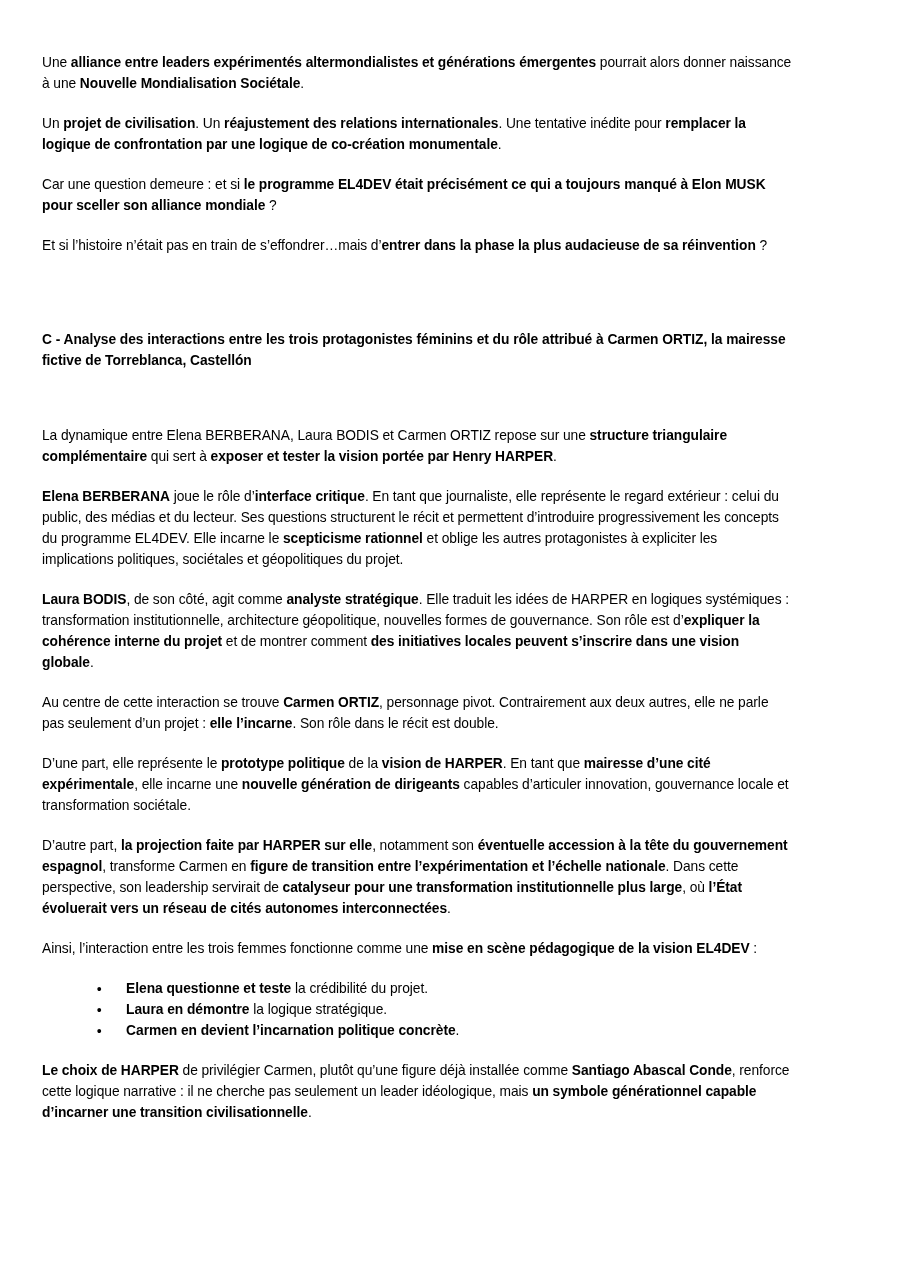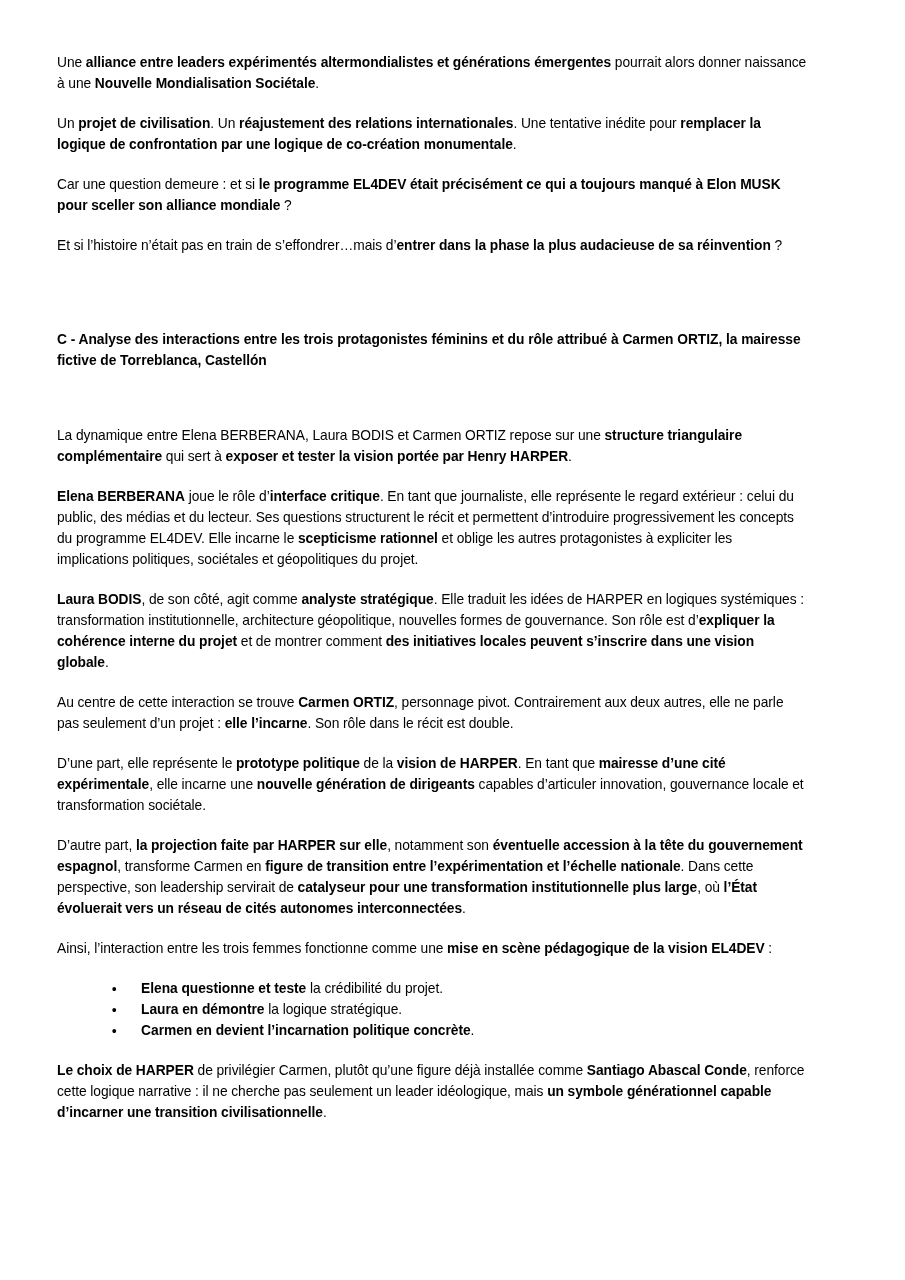--- a/index.html
+++ b/index.html
@@ -15,21 +15,21 @@
     color: #000000;
     -webkit-font-smoothing: antialiased;
   }
 
   .page {
     position: relative;
     width: 905px;
     height: 1280px;
     background: #ffffff;
     box-sizing: border-box;
-    padding: 52px 55px 0 57px;
+    padding: 52px 55px 0 42px;
   }
 
   .doc-body {
     width: 793px;
     font-size: 14.6px;
     line-height: 21px;
     color: #000000;
     transform: scaleX(0.945);
     transform-origin: left top;
   }

